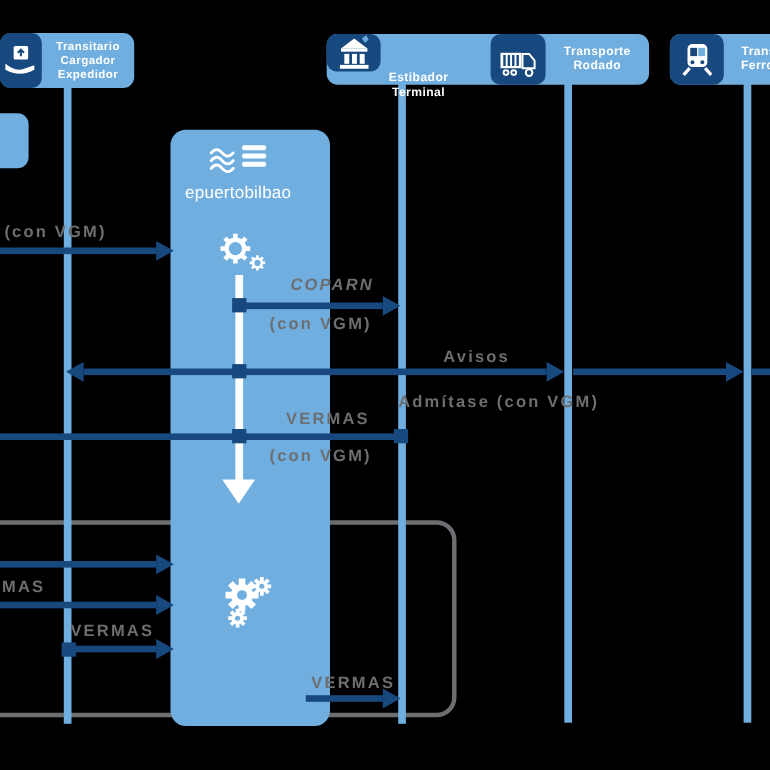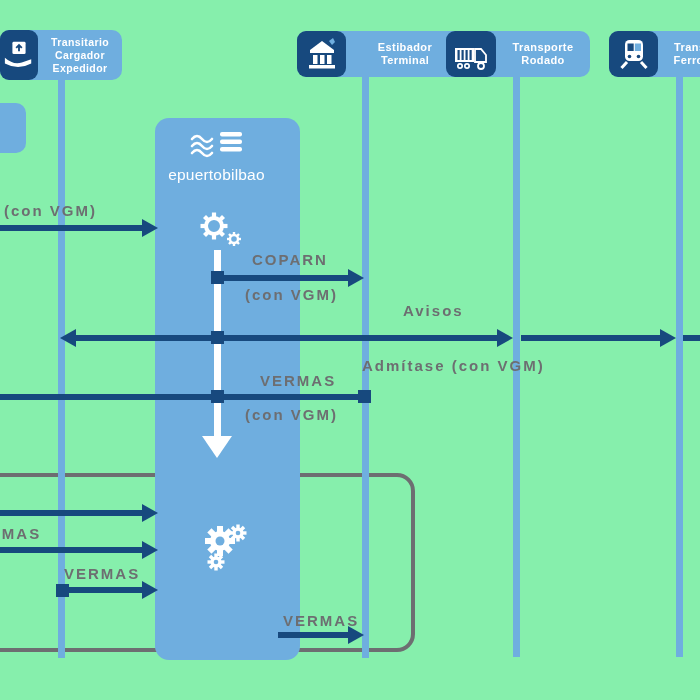--- a/index.html
+++ b/index.html
@@ -1,17 +1,17 @@
 <!DOCTYPE html>
 <html><head>
 <meta charset="utf-8">
 <style>
   html,body{margin:0;padding:0;background:#fff;}
   #canvas{
-    position:relative;width:700px;height:700px;overflow:hidden;background:#86efac;
+    position:relative;width:700px;height:700px;overflow:hidden;background:#000000;
     font-family:"Liberation Sans", sans-serif;
   }
   
   .entity{position:absolute;display:flex;align-items:stretch;background:#6FAEDF;border-radius:10px;z-index:6;}
   .entity-icon{flex:0 0 auto;background:#17497E;border-radius:9px;display:flex;align-items:center;justify-content:center;}
   .entity-label{
     flex:1 1 auto;display:flex;align-items:center;justify-content:center;text-align:center;
     color:#ffffff;font-weight:bold;font-size:11px;line-height:13px;letter-spacing:.4px;white-space:pre-line;
   }
   
@@ -58,21 +58,21 @@
         <rect x="10" y="3" width="14" height="13" rx="1.5" fill="#fff"></rect>
         <path d="M17 13 V7 M14 9.5 L17 6.5 L20 9.5" stroke="#17497E" stroke-width="2" fill="none"></path>
         <path d="M2 20 Q11 28 20 25 L30 21.5 L30 26 Q16 33.5 2 26 Z" fill="#fff"></path>
       </svg>
     </div>
     <div class="entity-label" style="font-size:10.5px;">Transitario
 Cargador
 Expedidor</div>
   </div>
 
-  <div class="entity" style="left:297px;top:31px;width:167px;height:46px;">
+  <div class="entity" style="left:297px;top:31px;width:167px;height:46px;flex-direction:column;">
     <div class="entity-icon" style="width:49px;">
       <svg class="icon-svg" width="34" height="34" viewBox="0 0 34 34">
         <polygon points="5,13 29,13 17,4" fill="#fff"></polygon>
         <rect x="5" y="13" width="24" height="3" fill="#fff"></rect>
         <rect x="8" y="18" width="4.5" height="9" fill="#fff"></rect>
         <rect x="15" y="18" width="4.5" height="9" fill="#fff"></rect>
         <rect x="22" y="18" width="4.5" height="9" fill="#fff"></rect>
         <rect x="4" y="28" width="26" height="3.5" fill="#fff"></rect>
         <path d="M24 4 l4 -3 2 4 -3 3 z" fill="#6FAEDF"></path>
       </svg>
@@ -201,27 +201,27 @@
     </svg>
   </div>
 
   <div class="act-bar"></div>
   <div class="act-head"></div>
 
   <div class="msg" style="left:4px;top:202px;">(con VGM)</div>
   <div class="hline" style="left:0;top:225px;width:142px;"></div>
   <div class="ah-r" style="left:142px;top:219px;"></div>
 
-  <div class="msg" style="left:252px;top:251px;">COPARN</div>
+  <div class="msg" style="left:264px;top:251px;font-style:italic;">COPARN</div>
   <div class="sq" style="left:211px;top:271px;"></div>
   <div class="hline" style="left:217px;top:275px;width:131px;"></div>
   <div class="ah-r" style="left:348px;top:269px;"></div>
   <div class="msg" style="left:245px;top:286px;">(con VGM)</div>
 
-  <div class="msg" style="left:403px;top:302px;">Avisos</div>
+  <div class="msg" style="left:403px;top:316px;">Avisos</div>
   <div class="ah-l" style="left:60px;top:329px;"></div>
   <div class="hline" style="left:76px;top:335px;width:421px;"></div>
   <div class="ah-r" style="left:497px;top:329px;"></div>
   <div class="sq" style="left:211px;top:331px;"></div>
   <div class="hline" style="left:521px;top:335px;width:139px;"></div>
   <div class="ah-r" style="left:660px;top:329px;"></div>
   <div class="hline" style="left:683px;top:335px;width:17px;"></div>
   <div class="msg" style="left:337px;top:357px;margin-left:25px;">Admítase (con VGM)</div>
 
   <div class="msg" style="left:260px;top:372px;">VERMAS</div>

